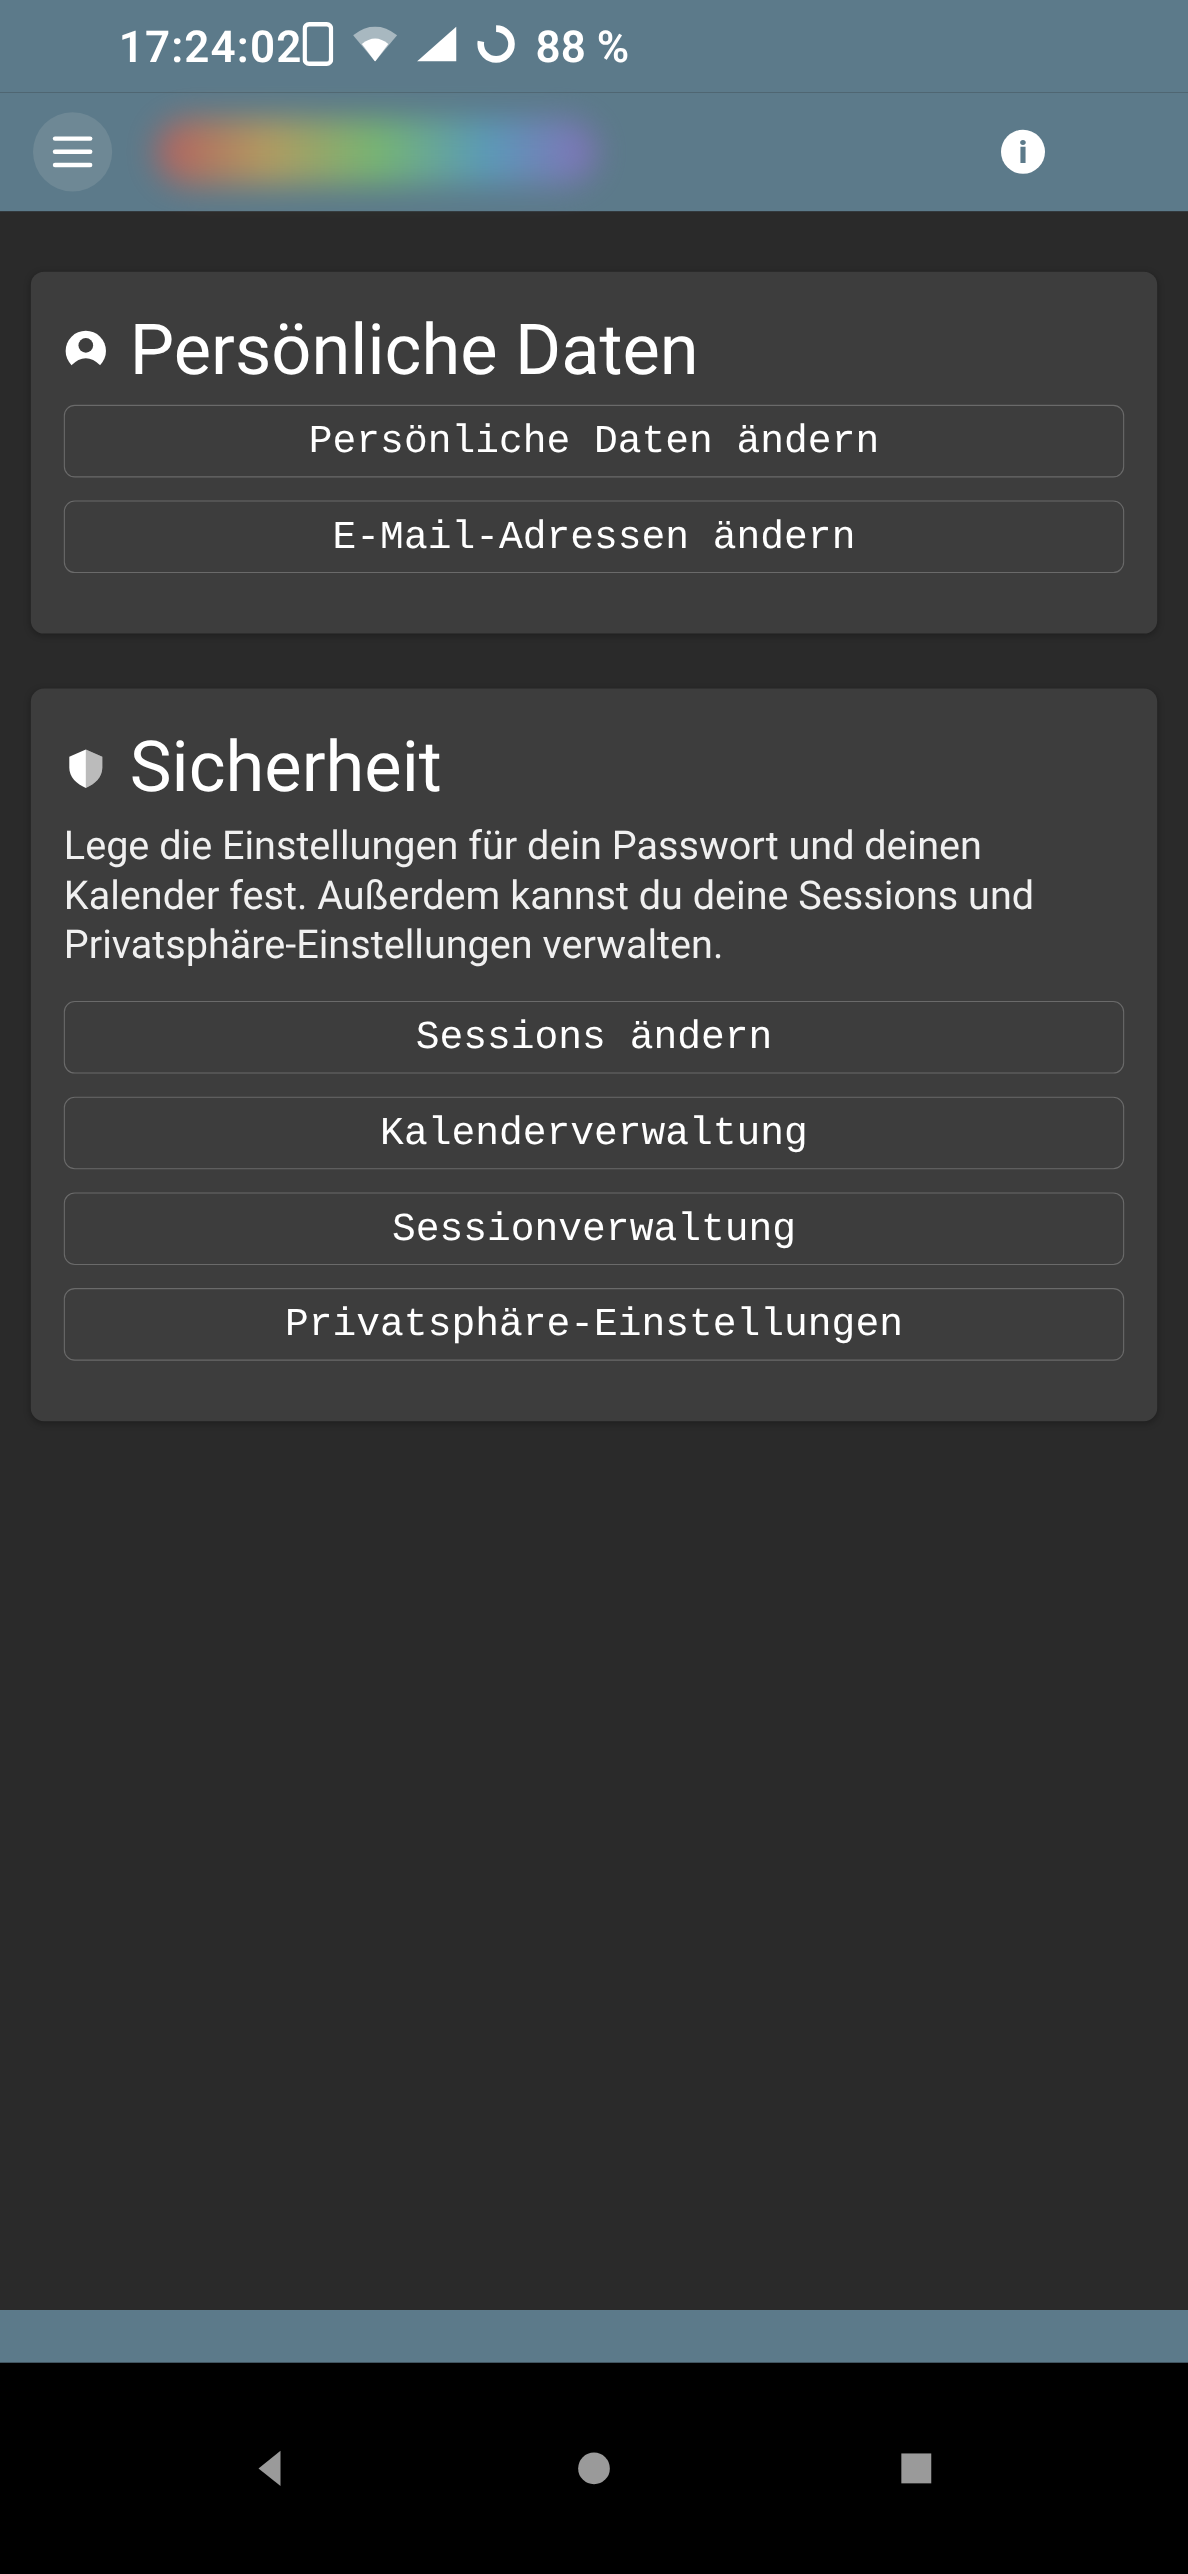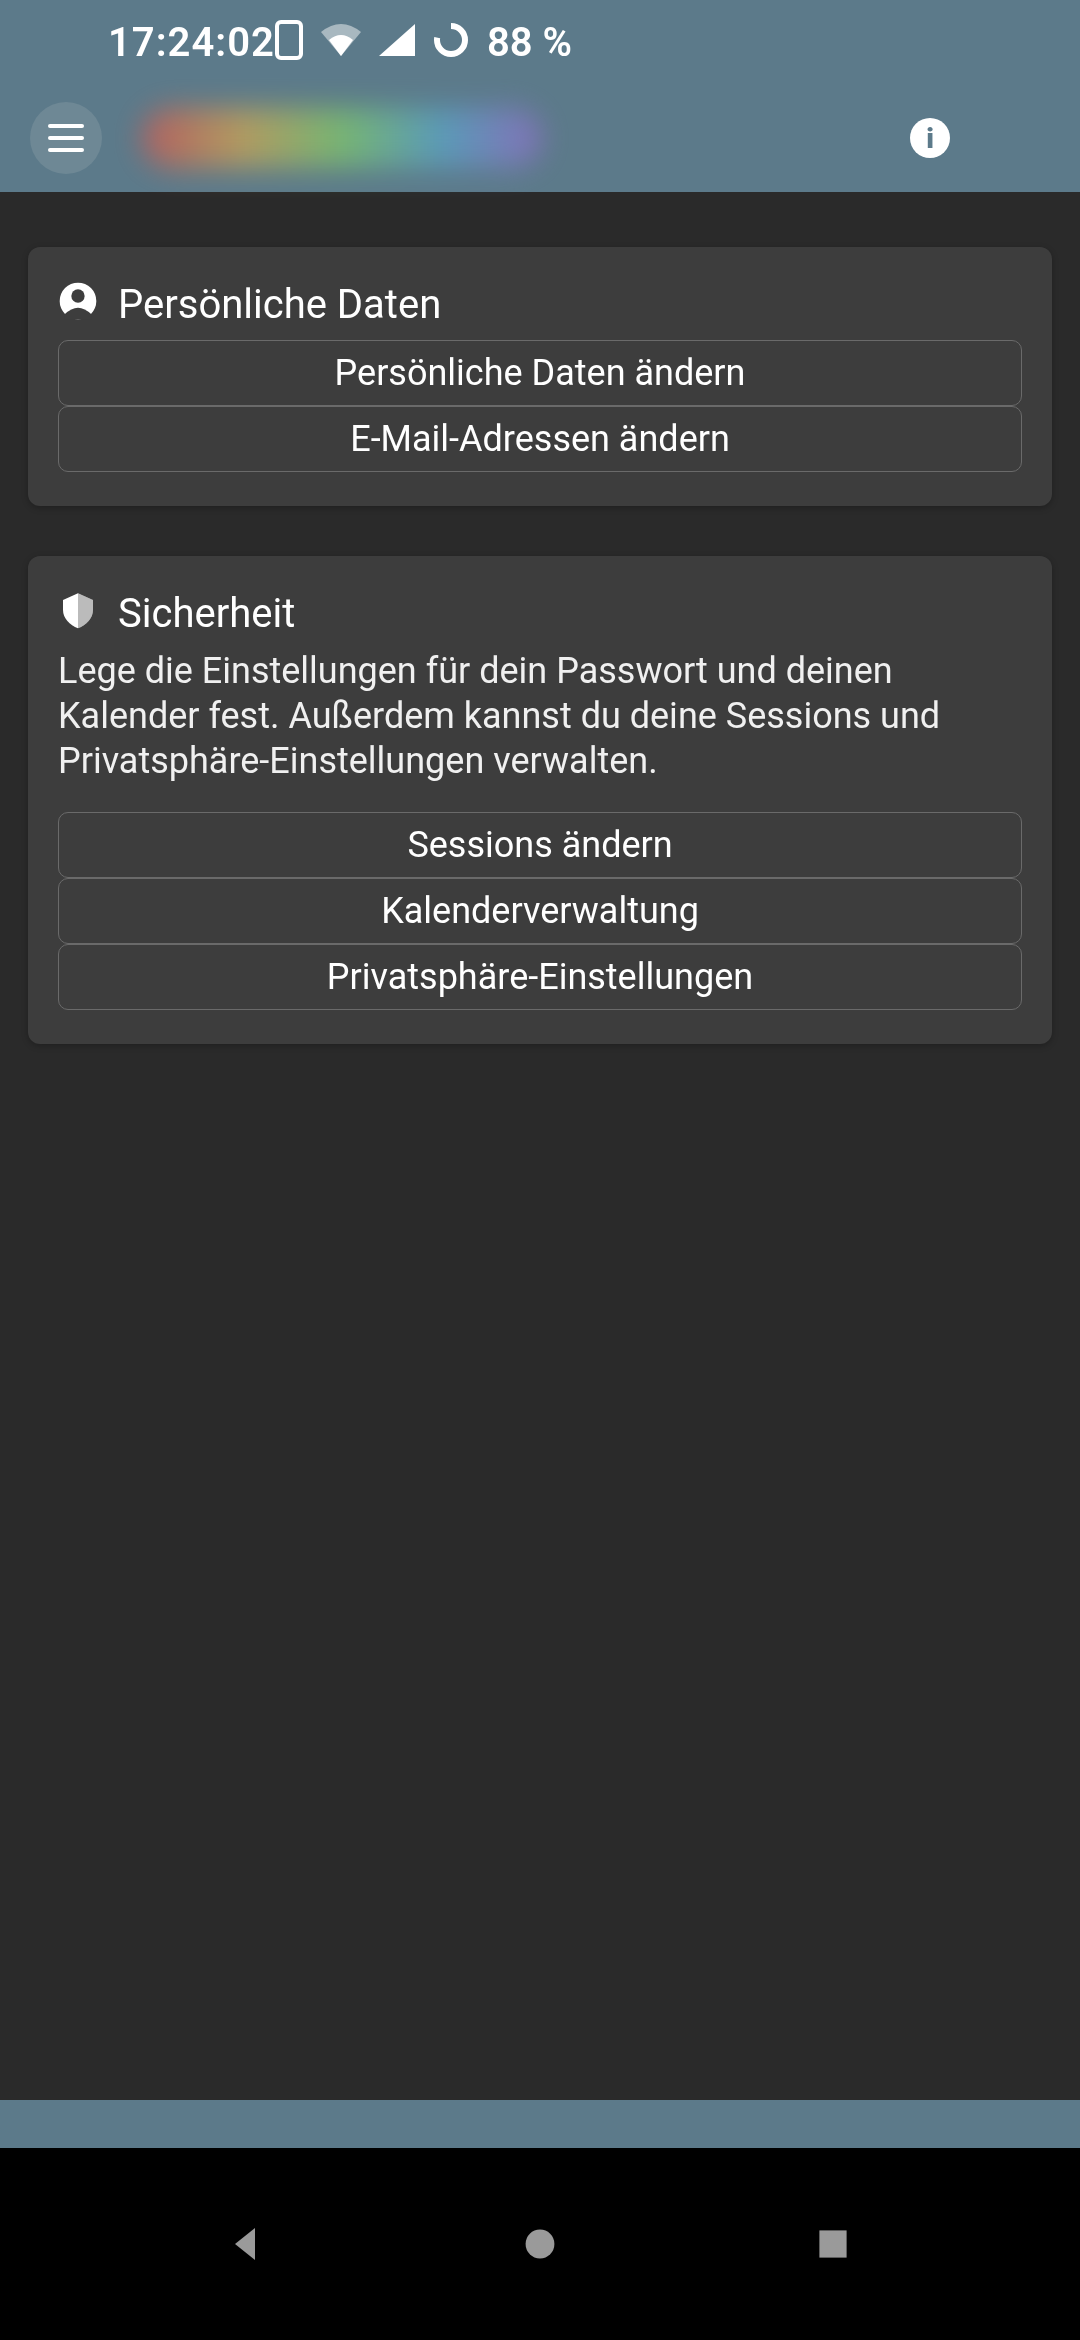--- a/index.html
+++ b/index.html
@@ -56,38 +56,39 @@
     padding: 55px 28px 0 28px;
   }
   .card {
     background: #3d3d3d;
     border-radius: 12px;
     padding: 34px 30px 34px 30px;
     margin-bottom: 50px;
     box-shadow: 0 2px 6px rgba(0,0,0,.25);
   }
   .card-title {
-    display: flex; gap: 20px;
-    color: #fff; font-size: 40px; font-weight: 400;
+    display: flex; align-items: center; gap: 20px;
+    color: #fff; font-size: 64px; font-weight: 400;
     margin-bottom: 12px;
   }
   .card-title .icon { width: 40px; height: 40px; display: inline-flex; }
   .card-sub {
     color: #f0f0f0; font-size: 36px; line-height: 1.25;
     margin-bottom: 28px;
   }
   .btn {
     border: 1px solid #6a6a6a;
     border-radius: 10px;
     color: #fff;
     font-size: 36px;
     height: 66px;
     display: flex; align-items: center; justify-content: center;
-    margin-bottom: 0;
+    margin-bottom: 21px;
     background: transparent;
+    font-family: Liberation Mono, monospace;
   }
   .footer-strip {
     position: absolute;
     left: 0; width: 1080px;
     top: 2100px; height: 48px;
     background: #5c7a8a;
   }
   .navbar {
     position: absolute;
     left: 0; bottom: 0; width: 1080px; height: 192px;
@@ -164,20 +165,21 @@
             <path d="M12 2 L21 6 V12 C21 17 17 21 12 23 C7 21 3 17 3 12 V6 Z" fill="#fff"></path>
             <path d="M12 2 L12 23 C7 21 3 17 3 12 V6 Z" fill="#3d3d3d" opacity=".0"></path>
             <path d="M12 2 L21 6 V12 C21 17 17 21 12 23 Z" fill="#3d3d3d" opacity=".35"></path>
           </svg>
       </span>
       <span>Sicherheit</span>
     </div>
     <div class="card-sub">Lege die Einstellungen für dein Passwort und deinen Kalender fest. Außerdem kannst du deine Sessions und Privatsphäre-Einstellungen verwalten.</div>
     <div class="btn">Sessions ändern</div>
     <div class="btn">Kalenderverwaltung</div>
+    <div class="btn">Sessionverwaltung</div>
     <div class="btn">Privatsphäre-Einstellungen</div>
   </div>
 
 </div>
 
 <div class="footer-strip"></div>
 
 <div class="navbar">
   <div class="navicon">
     <svg width="40" height="40" viewBox="0 0 20 20">

